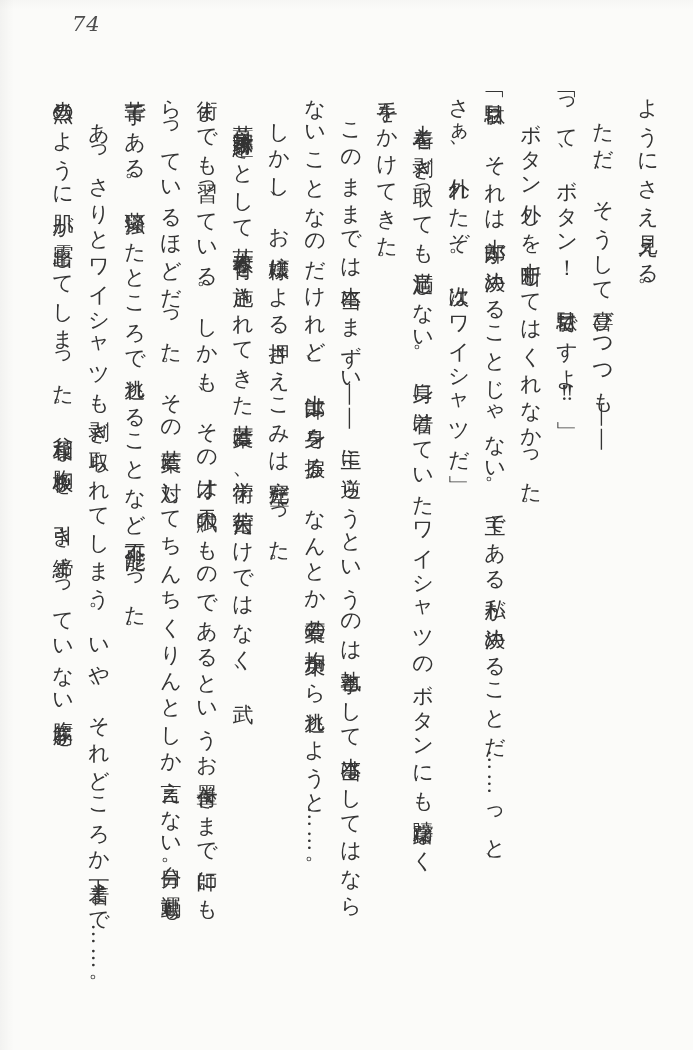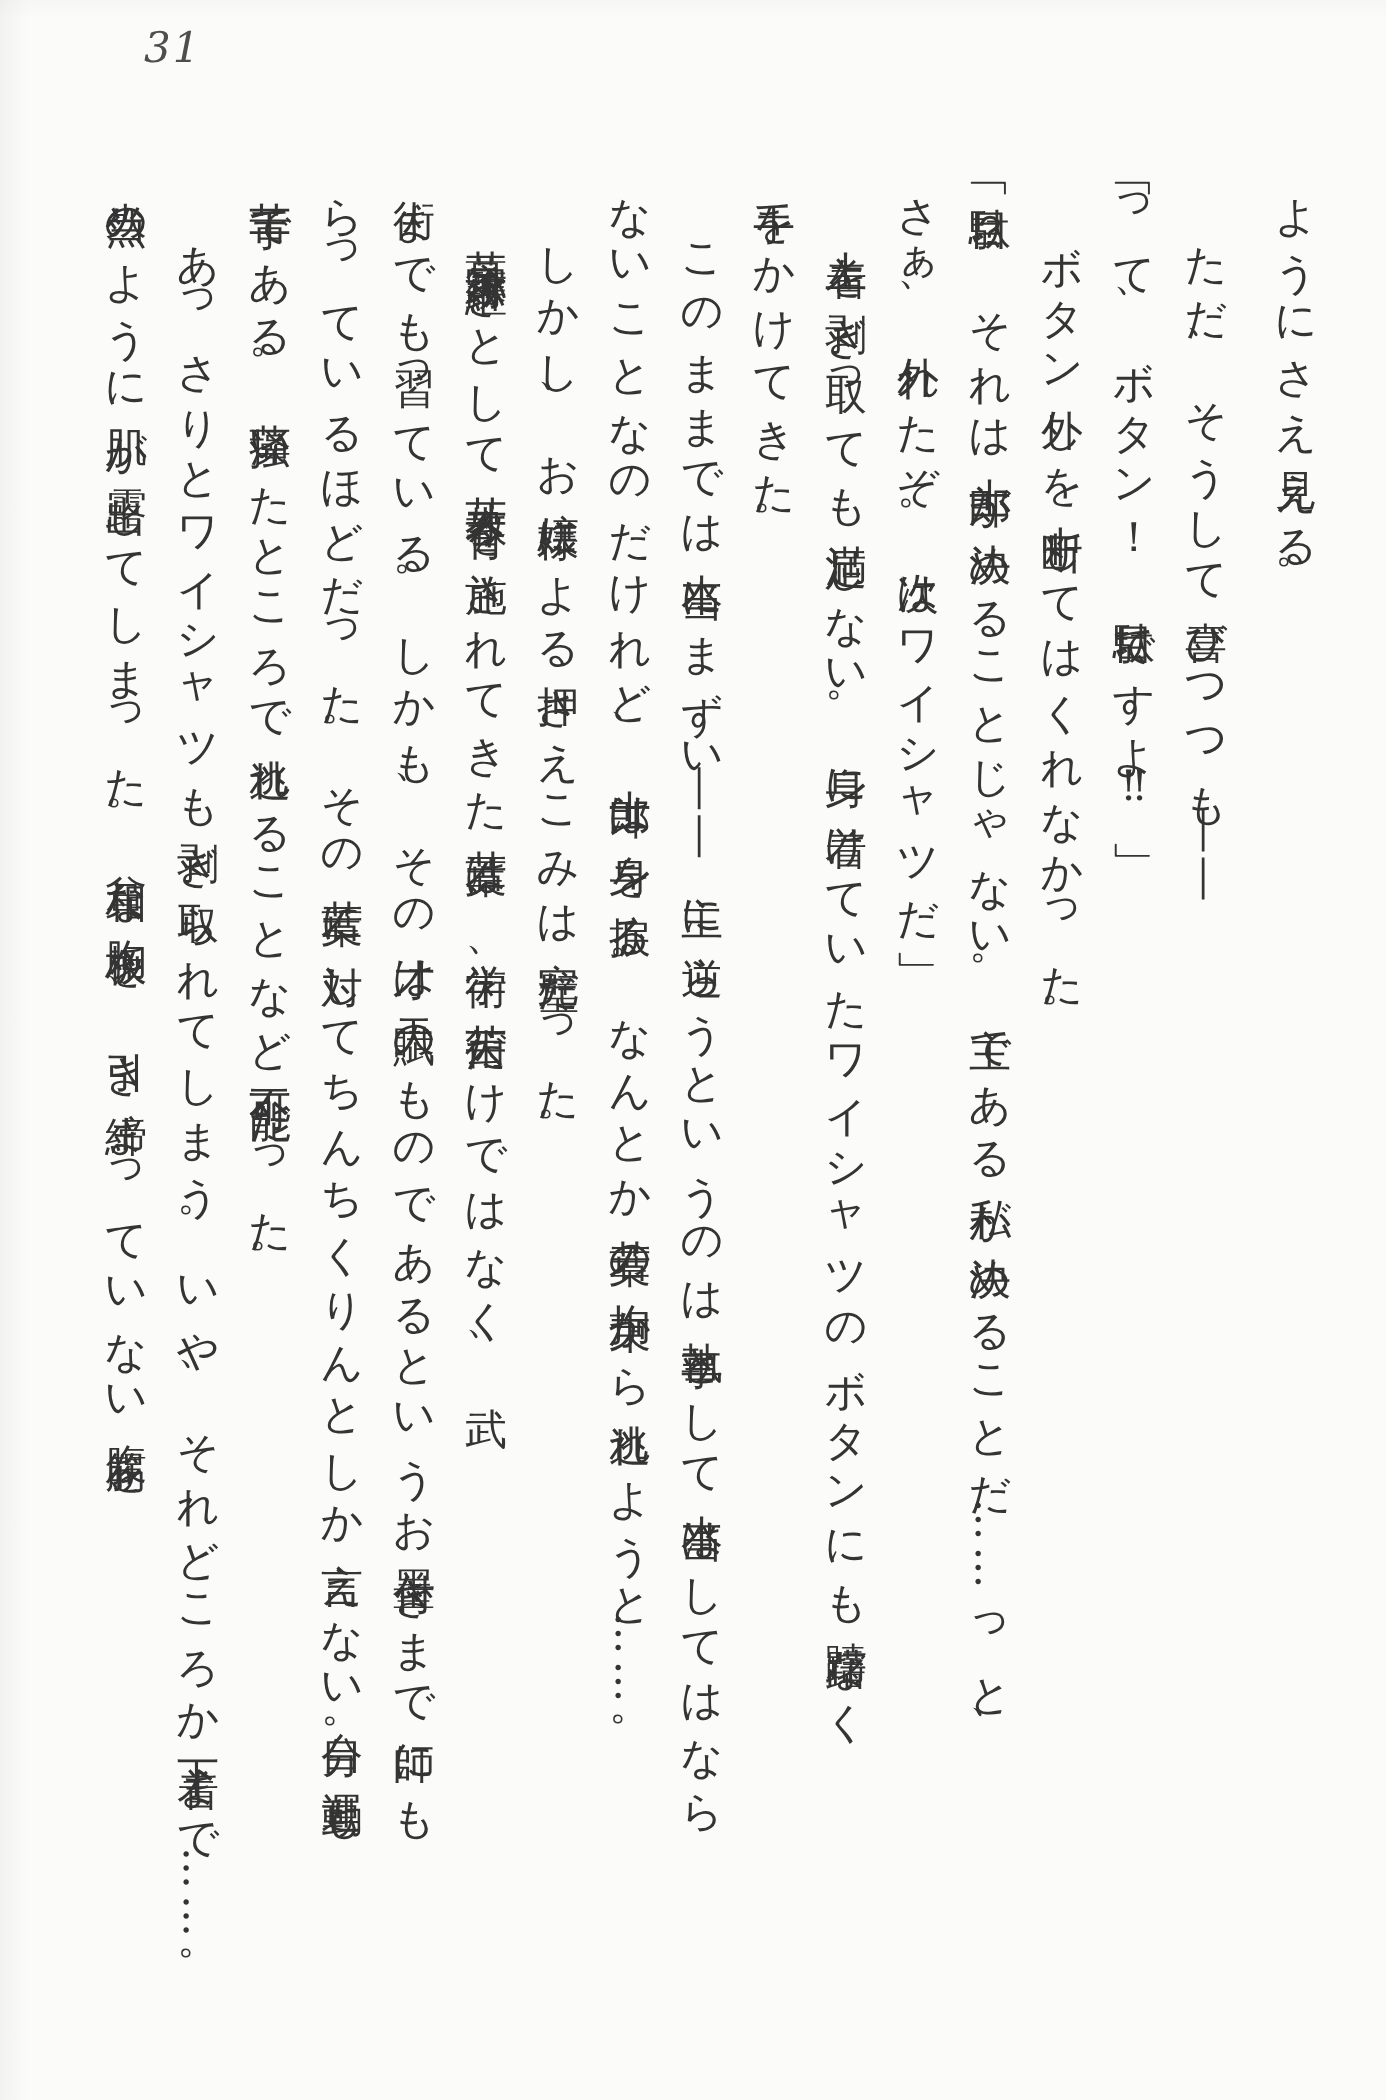--- a/index.html
+++ b/index.html
@@ -49,21 +49,21 @@
     white-space: nowrap;
   }
   
   .text-area p.gap-after { margin-left: 9px; }
 </style>
 </head>
 <body>
 
 <div class="paper-overlay"></div>
 
-<div class="page-number">31</div>
+<div class="page-number">74</div>
 
 <div class="text-area">
   <p class="gap-after">ようにさえ見える。</p>
   <p>　ただ、そうして喜びつつも――</p>
   <p>「って、ボタン！　駄目ですよ‼」</p>
   <p>　ボタン外しを中断してはくれなかった。</p>
   <p>「駄目？　それは士郎が決めることじゃない。主である私が決めることだ……っと、</p>
   <p>さぁ、外れたぞ。次はワイシャツだ」</p>
   <p>　上着を剥ぎ取っても満足しない。身に着けていたワイシャツのボタンにも躊躇なく</p>
   <p>手をかけてきた。</p>

